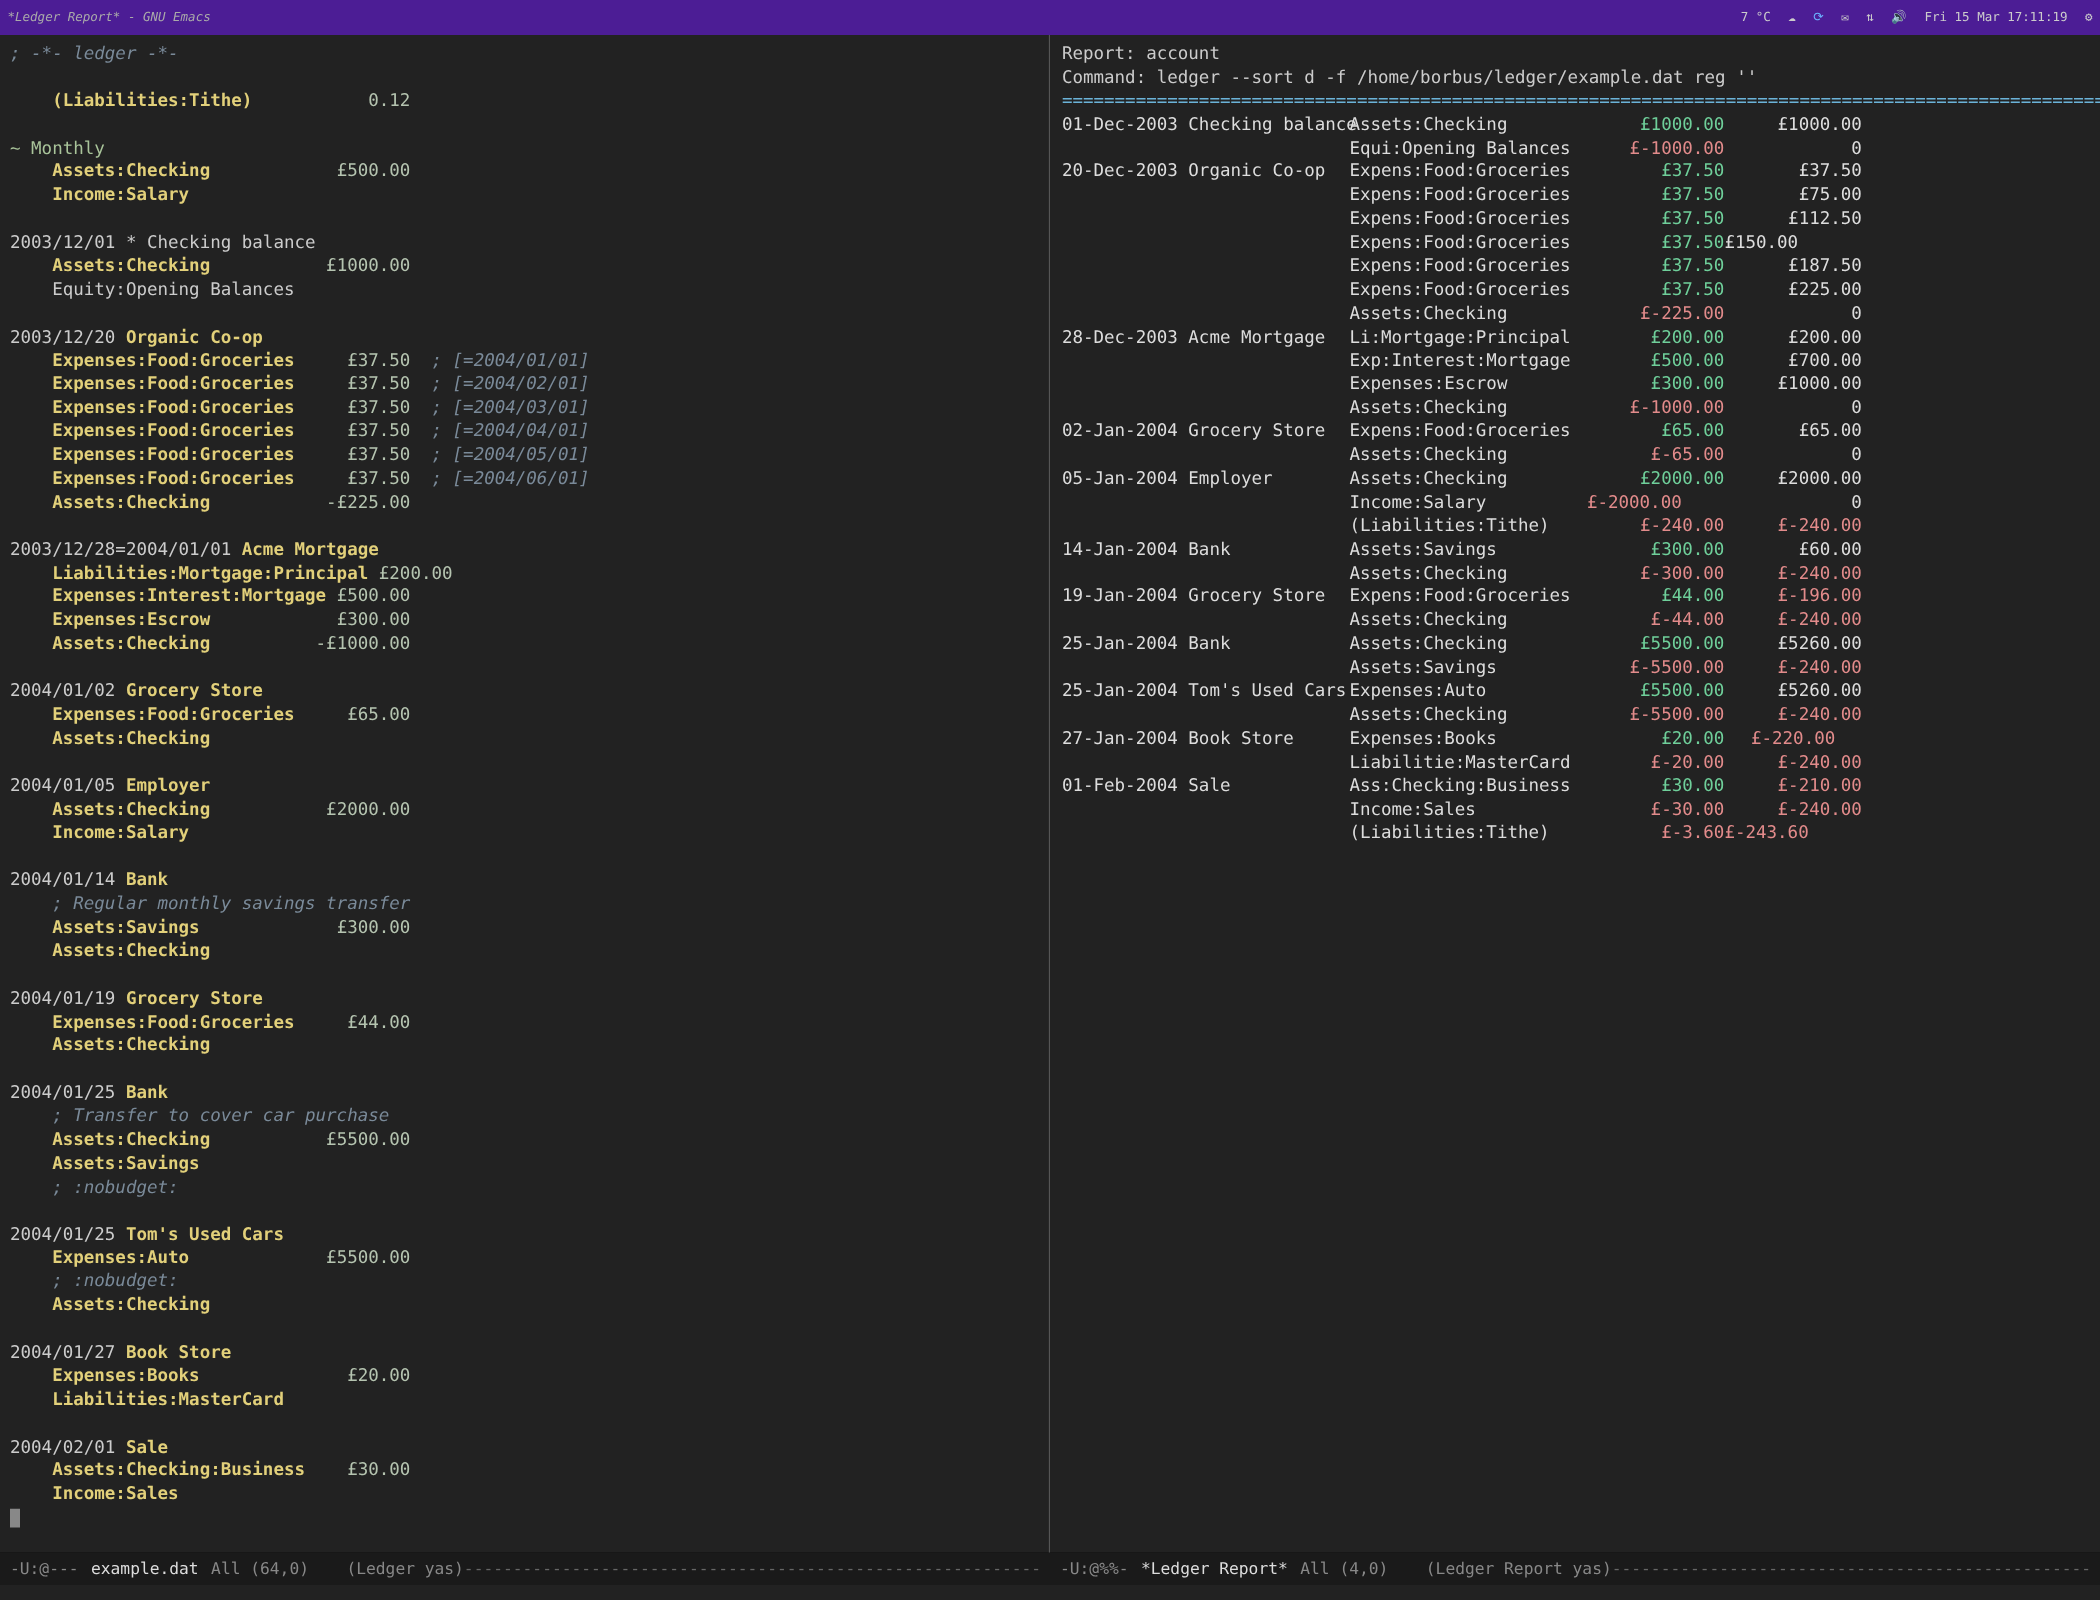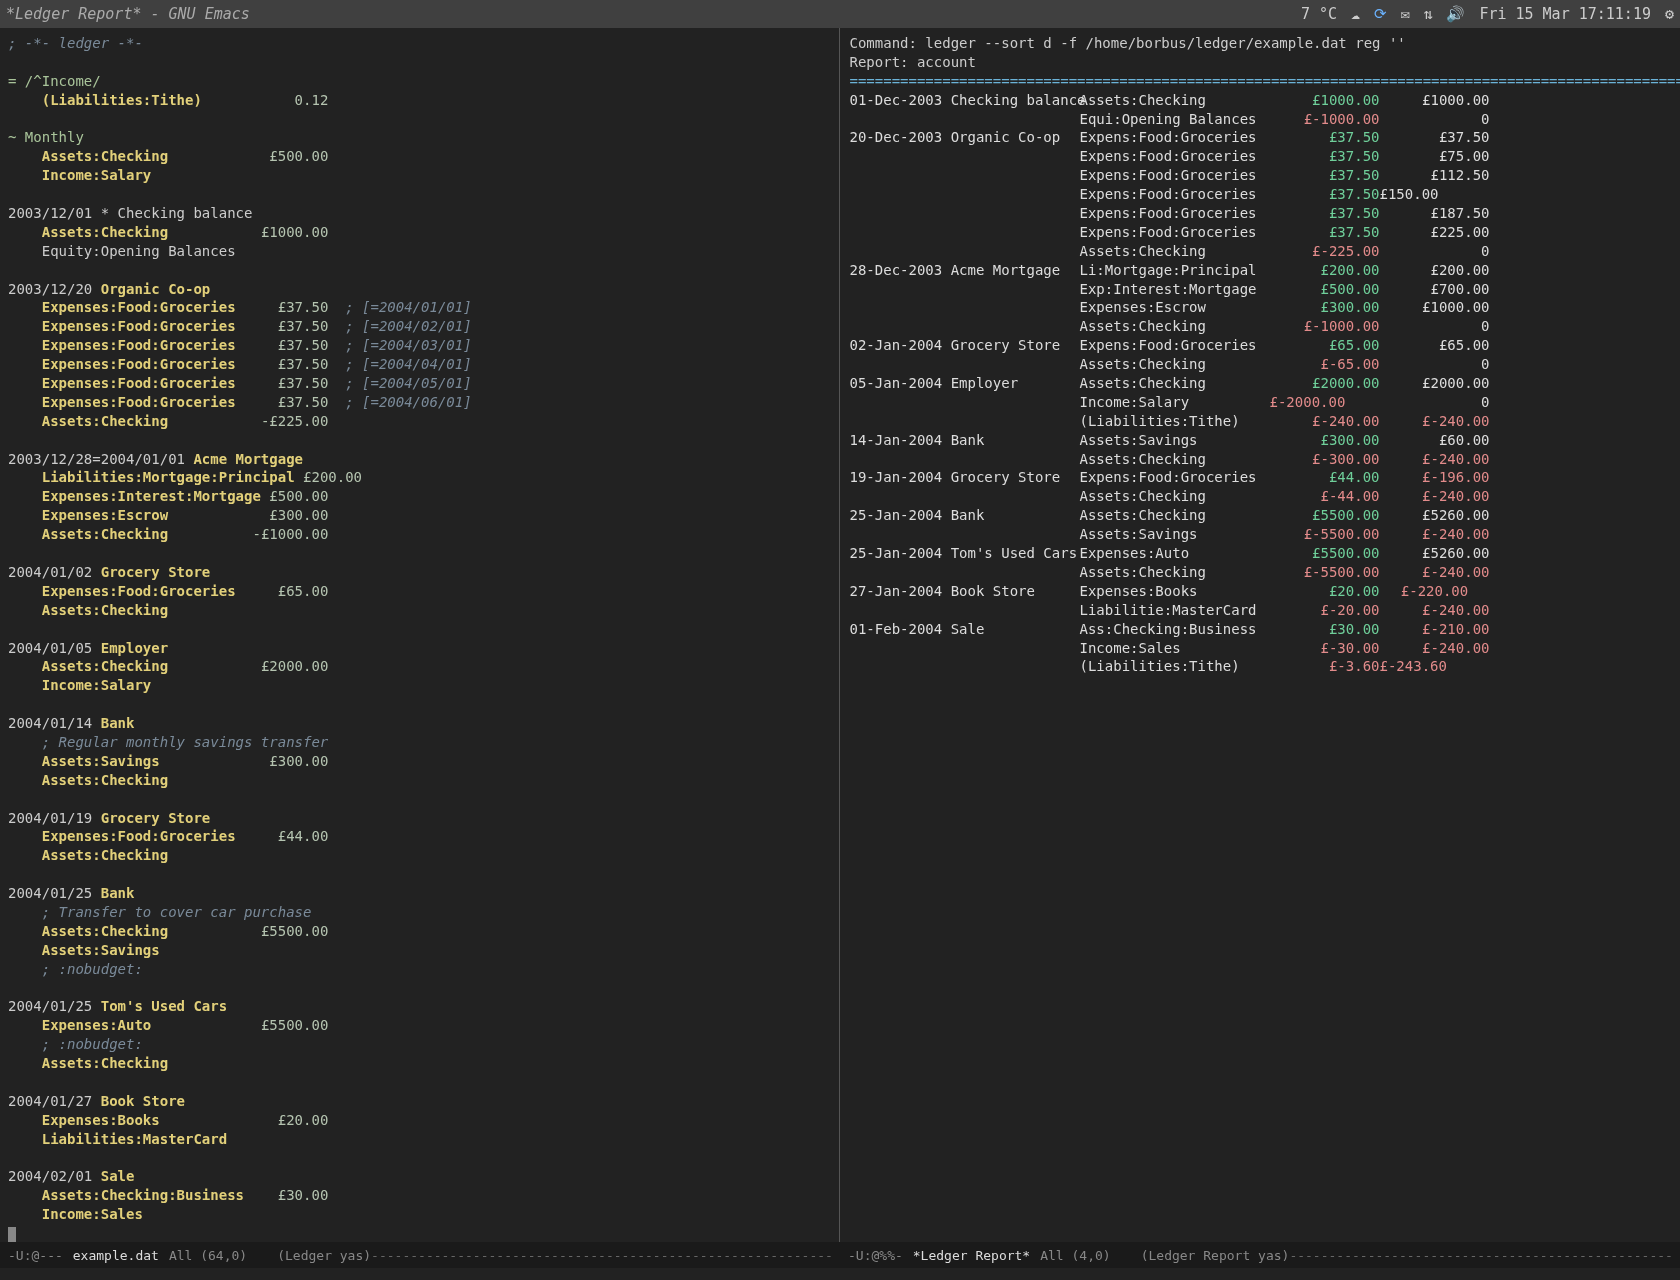--- a/index.html
+++ b/index.html
@@ -1,16 +1,16 @@
 <!DOCTYPE html>
 <html><head>
 <meta charset="utf-8">
 <style>
   html,body{margin:0;padding:0;background:#000;width:1680px;height:1280px;overflow:hidden;font-family:monospace;font-size:14px;color:#ccc}
-  .titlebar{height:28px;background:#404040;display:flex;align-items:center;justify-content:space-between;padding:0 6px;font-size:15px}
+  .titlebar{height:28px;background:#4c1d95;display:flex;align-items:center;justify-content:space-between;padding:0 6px;font-size:10px}
   .titlebar .left{font-style:italic;color:#aaa}
   .titlebar .right{display:flex;align-items:center;gap:14px;color:#ccc}
   .titlebar .right span,.titlebar .right svg{flex:0 0 auto}
   .panes{display:flex;height:1214px}
   .pane{flex:1;background:#222;overflow:hidden;position:relative;padding:6px 8px;box-sizing:border-box}
   .pane.right{border-left:1px solid #555;padding-left:10px}
   .ln{white-space:pre;font-family:monospace;font-size:14px;line-height:1.35;color:#ccc}
   .kw{color:#a9c49a}
   .payee{color:#e2d07a;font-weight:bold}
   .comment{color:#7a8a99;font-style:italic}
@@ -42,21 +42,20 @@
     <span>🔊</span>
     <span>Fri 15 Mar 17:11:19</span>
     <span>⚙</span>
   </span>
 </div>
 
 <div class="panes">
   <div class="pane left" id="left-pane">
       <div class="ln"><span class="comment">; -*- ledger -*-</span></div>
       <div class="ln">&nbsp;</div>
-      <div class="ln"><span class="kw">= /^Income/</span></div>
       <div class="ln">    <span class="payee">(Liabilities:Tithe)</span>           <span class="num">0.12</span></div>
       <div class="ln">&nbsp;</div>
       <div class="ln"><span class="kw">~ Monthly</span></div>
       <div class="ln">    <span class="payee">Assets:Checking</span>            <span class="num">£500.00</span></div>
       <div class="ln">    <span class="payee">Income:Salary</span></div>
       <div class="ln">&nbsp;</div>
       <div class="ln"><span class="hdr">2003/12/01 * Checking balance</span></div>
       <div class="ln">    <span class="payee">Assets:Checking</span>           <span class="num">£1000.00</span></div>
       <div class="ln">    <span class="hdr">Equity:Opening Balances</span></div>
       <div class="ln">&nbsp;</div>
@@ -106,22 +105,22 @@
       <div class="ln"><span class="hdr">2004/01/27 </span><span class="payee">Book Store</span></div>
       <div class="ln">    <span class="payee">Expenses:Books</span>              <span class="num">£20.00</span></div>
       <div class="ln">    <span class="payee">Liabilities:MasterCard</span></div>
       <div class="ln">&nbsp;</div>
       <div class="ln"><span class="hdr">2004/02/01 </span><span class="payee">Sale</span></div>
       <div class="ln">    <span class="payee">Assets:Checking:Business</span>    <span class="num">£30.00</span></div>
       <div class="ln">    <span class="payee">Income:Sales</span></div>
       <div class="ln"><span class="cursor"></span></div>
     </div>
   <div class="pane right" id="right-pane">
+      <div class="ln">Report: account</div>
       <div class="ln">Command: ledger --sort d -f /home/borbus/ledger/example.dat reg ''</div>
-      <div class="ln">Report: account</div>
       <div class="ln"><span style="color:#6bb3d8">====================================================================================================</span></div>
       <div class="rrow"><span class="white" style="display:inline-block;width:230px">01-Dec-2003 Checking balance</span><span class="white" style="display:inline-block;width:190px">Assets:Checking</span><span class="green" style="display:inline-block;width:110px;text-align:right">£1000.00</span><span class="white" style="display:inline-block;width:110px;text-align:right">£1000.00</span></div>
       <div class="rrow"><span class="white" style="display:inline-block;width:230px"></span><span class="white" style="display:inline-block;width:190px">Equi:Opening Balances</span><span class="red" style="display:inline-block;width:110px;text-align:right">£-1000.00</span><span class="white" style="display:inline-block;width:110px;text-align:right">0</span></div>
       <div class="rrow"><span class="white" style="display:inline-block;width:230px">20-Dec-2003 Organic Co-op</span><span class="white" style="display:inline-block;width:190px">Expens:Food:Groceries</span><span class="green" style="display:inline-block;width:110px;text-align:right">£37.50</span><span class="white" style="display:inline-block;width:110px;text-align:right">£37.50</span></div>
       <div class="rrow"><span class="white" style="display:inline-block;width:230px"></span><span class="white" style="display:inline-block;width:190px">Expens:Food:Groceries</span><span class="green" style="display:inline-block;width:110px;text-align:right">£37.50</span><span class="white" style="display:inline-block;width:110px;text-align:right">£75.00</span></div>
       <div class="rrow"><span class="white" style="display:inline-block;width:230px"></span><span class="white" style="display:inline-block;width:190px">Expens:Food:Groceries</span><span class="green" style="display:inline-block;width:110px;text-align:right">£37.50</span><span class="white" style="display:inline-block;width:110px;text-align:right">£112.50</span></div>
       <div class="rrow"><span class="white" style="display:inline-block;width:230px"></span><span class="white" style="display:inline-block;width:190px">Expens:Food:Groceries</span><span class="green" style="display:inline-block;width:110px;text-align:right">£37.50</span><span class="white" style="display:inline-block;width:110px;text-align:left">£150.00</span></div>
       <div class="rrow"><span class="white" style="display:inline-block;width:230px"></span><span class="white" style="display:inline-block;width:190px">Expens:Food:Groceries</span><span class="green" style="display:inline-block;width:110px;text-align:right">£37.50</span><span class="white" style="display:inline-block;width:110px;text-align:right">£187.50</span></div>
       <div class="rrow"><span class="white" style="display:inline-block;width:230px"></span><span class="white" style="display:inline-block;width:190px">Expens:Food:Groceries</span><span class="green" style="display:inline-block;width:110px;text-align:right">£37.50</span><span class="white" style="display:inline-block;width:110px;text-align:right">£225.00</span></div>
       <div class="rrow"><span class="white" style="display:inline-block;width:230px"></span><span class="white" style="display:inline-block;width:190px">Assets:Checking</span><span class="red" style="display:inline-block;width:110px;text-align:right">£-225.00</span><span class="white" style="display:inline-block;width:110px;text-align:right">0</span></div>

